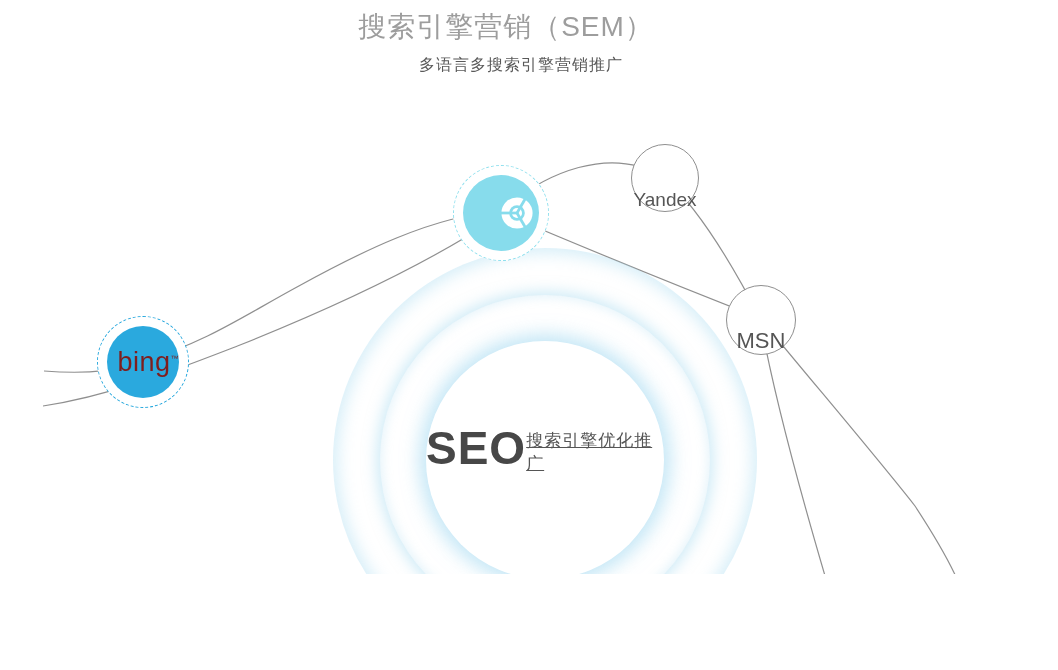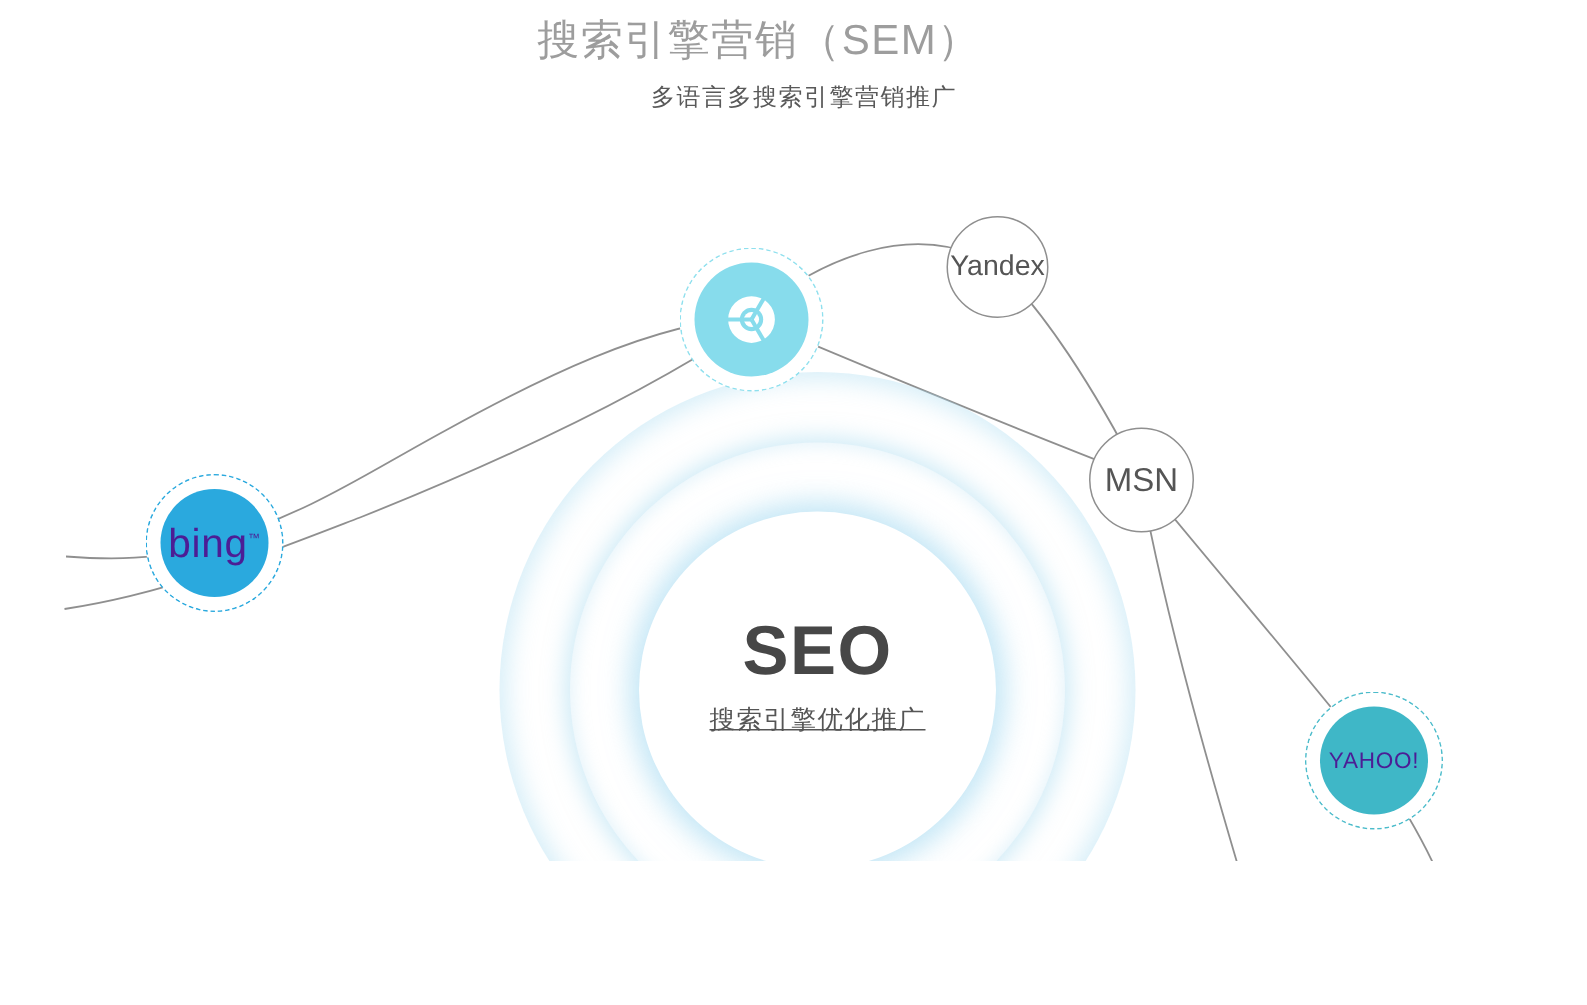--- a/index.html
+++ b/index.html
@@ -6,48 +6,48 @@
   .stage{
     position:relative;width:1058px;height:574px;background:#ffffff;
     overflow:hidden;font-family:"Liberation Sans", sans-serif;
   }
   
   .page-title{
     position:absolute;top:8px;left:506px;transform:translateX(-50%);
     font-size:28px;font-weight:300;color:#9d9d9d;letter-spacing:1px;white-space:nowrap;
   }
   .page-subtitle{
-    position:absolute;top:55px;left:536px;transform:translateX(-50%);
+    position:absolute;top:55px;left:521px;transform:translateX(-50%);
     font-size:16px;font-weight:400;color:#595959;letter-spacing:1px;white-space:nowrap;
   }
   
   svg.lines{position:absolute;left:0;top:0;z-index:1;}
   svg.lines path{fill:none;stroke:#7b7b7b;stroke-width:1.2;opacity:.85;}
   
   .ring{position:absolute;border-radius:50%;z-index:2;}
   .ring-outer{
     left:333px;top:248px;width:424px;height:424px;
     box-shadow:inset 0 0 16px 5px rgba(164,217,240,.45);
   }
   .ring-mid{
     left:380px;top:295px;width:330px;height:330px;
     box-shadow:0 0 14px 4px rgba(164,217,240,.5), inset 0 0 10px 3px rgba(164,217,240,.25);
   }
   .seo-circle{
     position:absolute;left:426px;top:341px;width:238px;height:238px;border-radius:50%;
     background:#ffffff;box-shadow:0 0 18px 7px rgba(150,212,238,.55);z-index:3;
-    display:flex;flex-direction:column;align-items:center;justify-content:center;
+    display:flex;flex-direction:row;align-items:center;justify-content:center;
   }
   .seo-title{font-size:46px;font-weight:700;color:#474747;letter-spacing:1px;transform:translateY(-12px);}
   .seo-subtitle{font-size:17px;color:#555555;margin-top:8px;letter-spacing:1px;transform:translateY(-12px);text-decoration:underline;}
   
-  .node{position:absolute;border-radius:50%;z-index:4;display:flex;align-items:center;justify-content:center;}
+  .node{position:absolute;border-radius:50%;z-index:4;display:flex;align-items:flex-end;justify-content:center;}
   .node-plain{background:#ffffff;border:1px solid #8f8f8f;color:#555555;}
   .dashed-ring{background:#ffffff;display:flex;align-items:center;justify-content:center;}
-  .brand-disc{border-radius:50%;display:flex;align-items:center;justify-content:center;color:#4c1d95;}
+  .brand-disc{border-radius:50%;display:flex;align-items:center;justify-content:flex-end;color:#7f1d1d;}
   
   .node-bing{left:97px;top:316px;width:90px;height:90px;border:1px dashed #2aa9de;}
   .bing-disc{width:72px;height:72px;background:#2aa9de;}
   .bing-text{font-size:27px;font-weight:400;letter-spacing:.5px;}
   .tm{font-size:8px;vertical-align:super;}
   
   .node-aol{left:264px;top:254px;width:66px;height:66px;font-size:21px;}
   
   .node-chrome{left:453px;top:165px;width:94px;height:94px;border:1px dashed #8fe0ee;}
   .chrome-disc{width:76px;height:76px;background:#87dcec;}
@@ -108,19 +108,14 @@
   </div>
 
   <div class="node node-plain node-yandex">
     <span>Yandex</span>
   </div>
 
   <div class="node node-plain node-msn">
     <span>MSN</span>
   </div>
 
-  <div class="node dashed-ring node-yahoo">
-    <div class="brand-disc yahoo-disc">
-      <span class="yahoo-text">YAHOO!</span>
-    </div>
-  </div>
 
 </div>
 
 </body></html>

